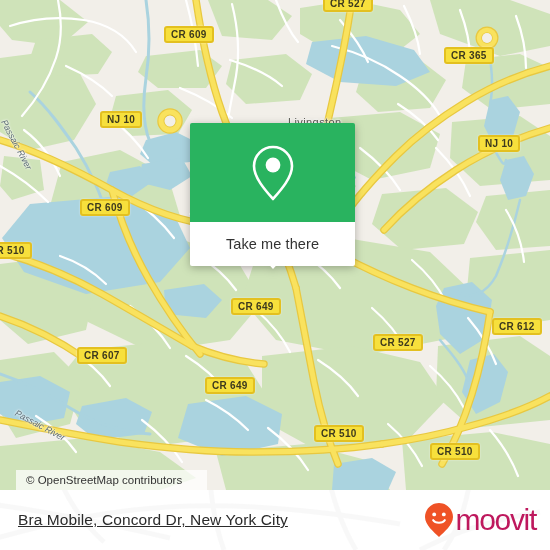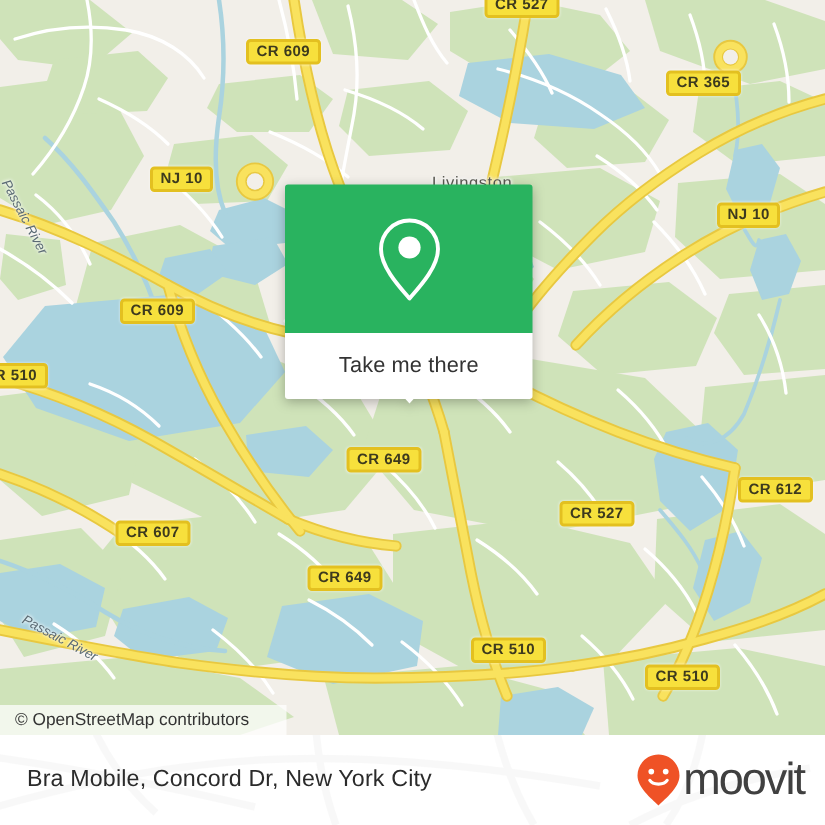--- a/index.html
+++ b/index.html
@@ -52,21 +52,21 @@
     font-size: 9px;
     color: #5b6b74;
     font-style: italic;
     white-space: nowrap;
     text-shadow: 0 0 3px #fff, 0 0 2px #fff;
   }
 
   
   #attribution {
     position: absolute;
-    left: 0; bottom: 0;
+    left: 16px; bottom: 0;
     background: rgba(255,255,255,.72);
     color: #333;
     font-size: 11.5px;
     line-height: 20px;
     height: 20px;
     padding: 0 25px 0 10px;
     white-space: nowrap;
   }
 
   
@@ -111,31 +111,32 @@
     overflow: hidden;
   }
   #footer-wm { position: absolute; inset: 0; opacity: .06; }
   #footer-title {
     position: relative;
     margin-left: 18px;
     font-size: 15.5px;
     color: #2b2b2b;
     letter-spacing: .1px;
     white-space: nowrap;
+    text-decoration: underline;
   }
   #brand {
     position: absolute;
     right: 14px; top: 50%;
     transform: translateY(-50%);
     display: flex; align-items: center;
   }
   #brand-word {
     font-size: 30px;
     letter-spacing: -1.3px;
-    color: #404040;
+    color: #be185d;
     font-weight: normal;
     margin-left: 1px;
     line-height: 30px;
   }
 </style>
 </head>
 <body>
 
 <div id="root">
 

